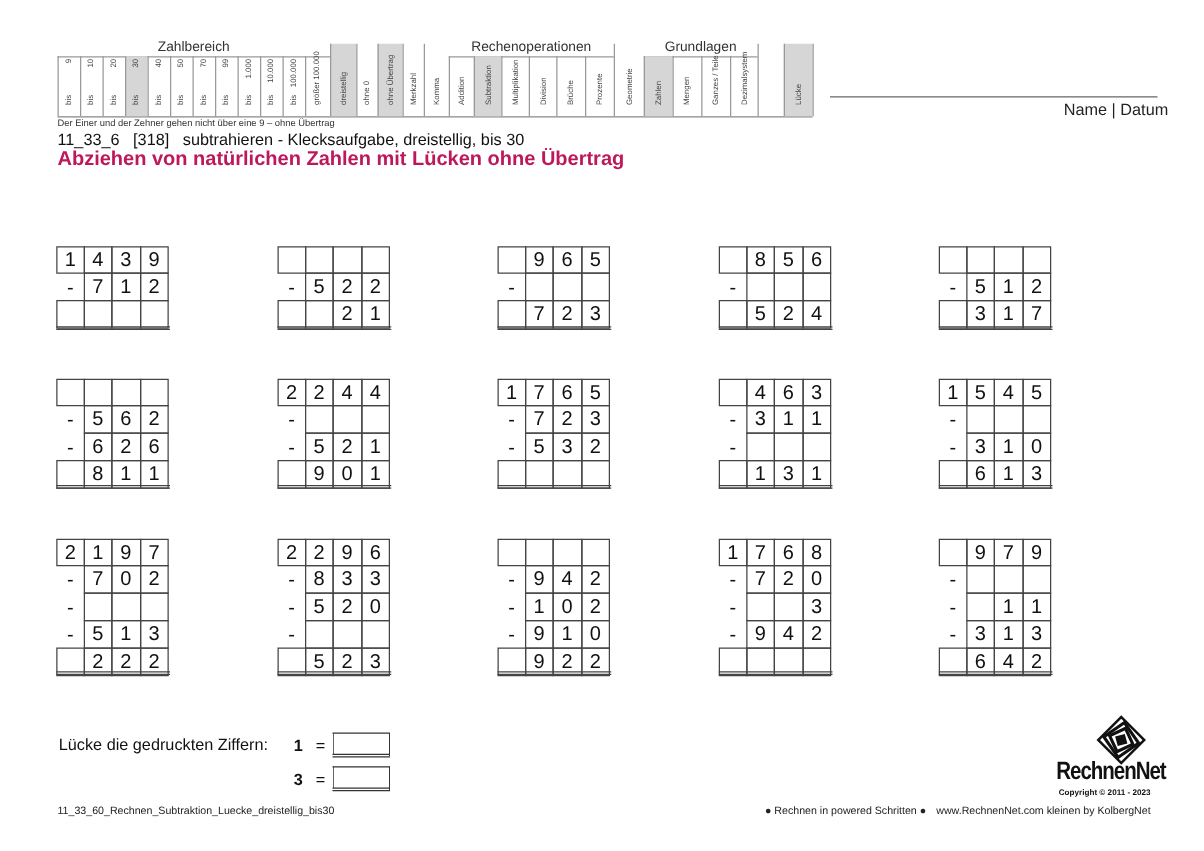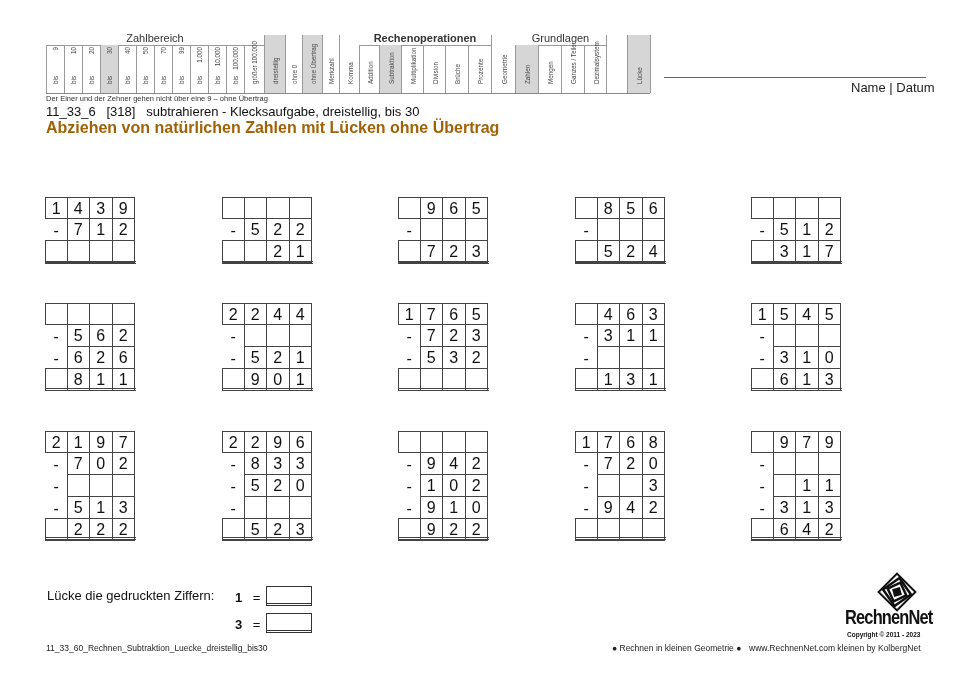--- a/index.html
+++ b/index.html
@@ -11,21 +11,21 @@
   .grp-title { position:absolute; top:-3px; font-size:11px; color:#333; text-align:center; line-height:12px; }
   .grp-line { position:absolute; top:10px; height:0; border-top:1px solid #999; }
   .hcol { position:absolute; top:10px; height:48px; border-left:1px solid #999; box-sizing:border-box; }
   .hcol.tall { top:0; height:58px; }
   .hcol.shade { background:#d6d6d6; }
   .vtxt { position:absolute; left:50%; bottom:2px; transform-origin:0 0; transform:rotate(-90deg) translate(0,-50%); white-space:nowrap; font-size:6.3px; color:#444; }
   .vtop { position:absolute; left:50%; top:2px; transform-origin:0 0; transform:rotate(-90deg) translate(-100%,-50%); white-space:nowrap; font-size:6.3px; color:#444; }
 
   .note { left:46px; top:94px; font-size:7.5px; color:#333; }
   .subtitle { left:46px; top:104px; font-size:13px; color:#111; }
-  .title { left:46px; top:119px; font-size:16px; font-weight:bold; color:#a16207; }
+  .title { left:46px; top:119px; font-size:16px; font-weight:bold; color:#be185d; }
 
   .name-line { left:664px; top:77px; width:262px; border-top:1px solid #666; }
   .name-label { left:851px; top:80px; font-size:13px; color:#222; }
 
   
   .prob { position:absolute; }
   .row { position:relative; height:22px; }
   .cell { position:absolute; top:0; width:22.5px; height:22px; box-sizing:border-box; text-align:center; font-size:16px; line-height:22px; color:#111; }
   .cell.b { border:1px solid #444; }
   .cell.nb { border:1px solid transparent; }
@@ -45,21 +45,21 @@
   .footer-right { left:749px; top:643px; font-size:8.5px; color:#222; }
   .logo-text { left:845px; top:606px; font-size:20px; font-weight:bold; letter-spacing:-1px; color:#111; transform:scaleX(0.82); transform-origin:0 0; }
   .logo-copy { left:847px; top:631px; font-size:6.5px; font-weight:bold; color:#111; }
 </style>
 </head>
 <body>
 
 <div id="hdr" class="hdr" style="left:46px; width:604px;">
     <div class="grp-title" style="left: 0px; width: 218px;">Zahlbereich</div>
     <div class="grp-line" style="left: 0px; width: 218px;"></div>
-    <div class="grp-title" style="left: 313px; width: 132px; font-weight: bold;">Rechenoperationen</div>
+    <div class="grp-title" style="left: 313px; width: 132px;">Rechenoperationen</div>
     <div class="grp-line" style="left: 313px; width: 132px;"></div>
     <div class="grp-title" style="left: 469px; width: 91px;">Grundlagen</div>
     <div class="grp-line" style="left: 469px; width: 91px;"></div>
     <div class="hcol" style="left: 0px; width: 17.5px;">
       <span class="vtop">9</span>
       <span class="vtxt">bis</span>
     </div>
     <div class="hcol" style="left: 17.5px; width: 18px;">
       <span class="vtop">10</span>
       <span class="vtxt">bis</span>
@@ -1060,21 +1060,21 @@
   <span class="count-eq" style="margin-left:6px;">=</span>
 </div>
 <div class="ans-box" style="left:266px; top:586px;"></div>
 <div class="abs" style="left:235px; top:615px;">
   <span class="count-num">3</span>
   <span class="count-eq" style="margin-left:6px;">=</span>
 </div>
 <div class="ans-box" style="left:266px; top:613px;"></div>
 
 <div class="abs footer-left">11_33_60_Rechnen_Subtraktion_Luecke_dreistellig_bis30</div>
-<div class="abs footer-mid">● Rechnen in kleinen Geometrie ●</div>
+<div class="abs footer-mid">● Rechnen in powered Schritten ●</div>
 <div class="abs footer-right">www.RechnenNet.com kleinen by KolbergNet</div>
 
 <div class="abs" style="left:872px; top:572px; width:50px; height:40px;">
   <svg width="50" height="40" viewBox="0 0 50 40">
     <g transform="translate(25,20) rotate(45)">
       <rect x="-13" y="-13" width="26" height="26" fill="#fff" stroke="#111" stroke-width="2"></rect>
       <rect x="-10" y="-10" width="20" height="20" fill="none" stroke="#111" stroke-width="2.5" transform="rotate(10)"></rect>
       <rect x="-7" y="-7" width="14" height="14" fill="none" stroke="#111" stroke-width="2.5" transform="rotate(20)"></rect>
       <rect x="-4" y="-4" width="8" height="8" fill="#111" transform="rotate(30)"></rect>
     </g>

